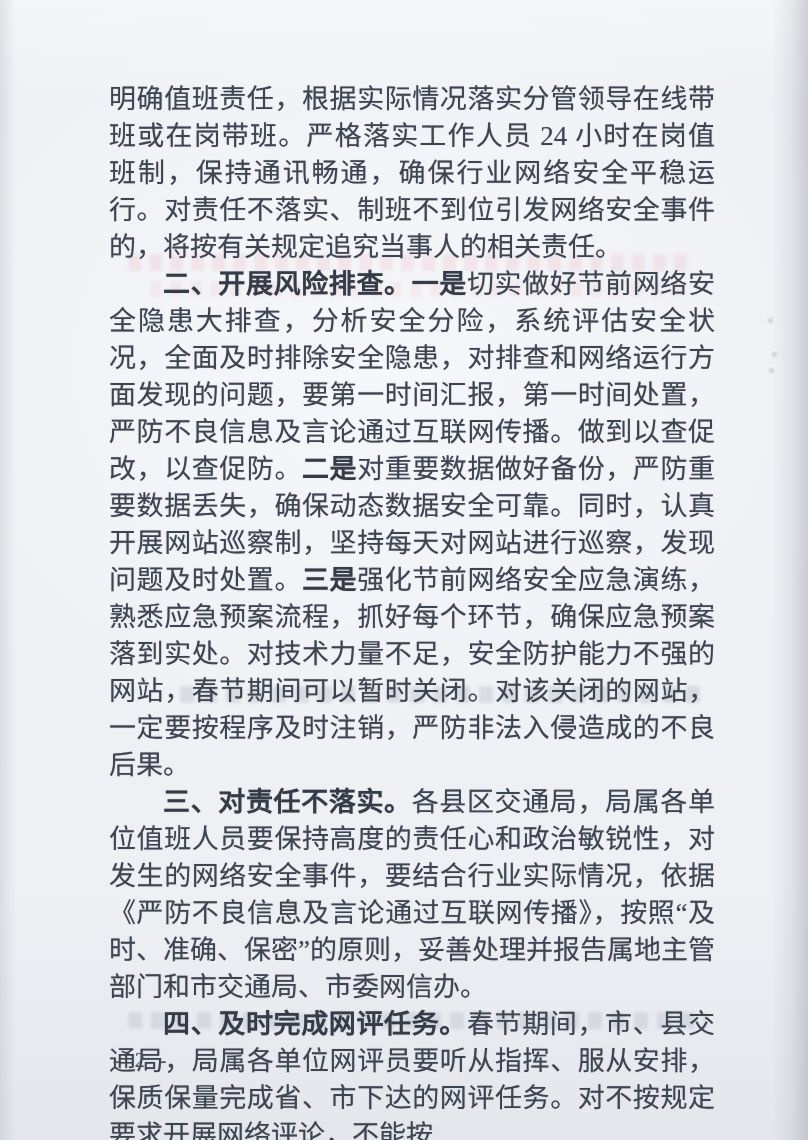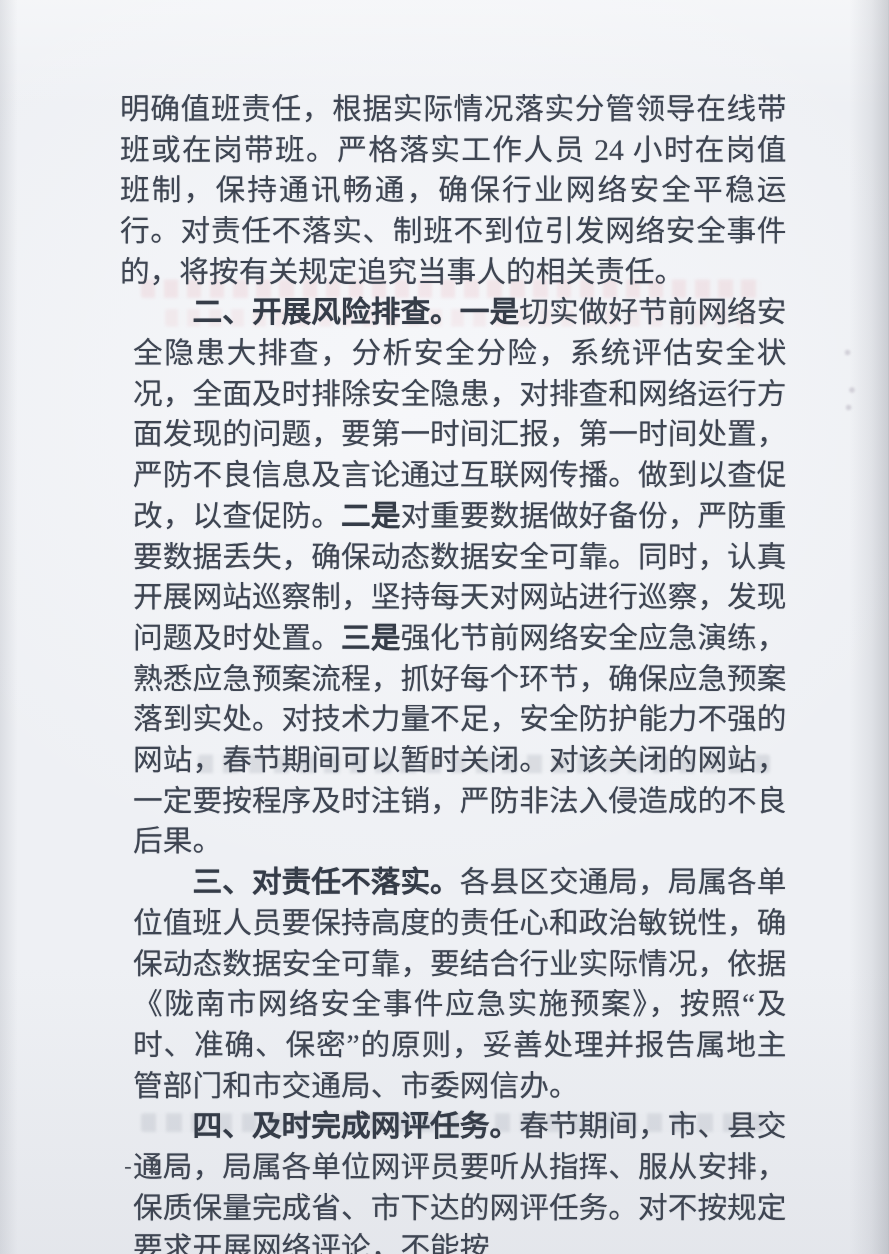--- a/index.html
+++ b/index.html
@@ -27,21 +27,21 @@
     top: 81px;
     width: 606px;
     z-index: 2;
     font-size: 27px;
     line-height: 37px;
     color: #3e4552;
     text-align: justify;
     text-shadow: 0 0 1px rgba(62,69,82,0.42);
   }
   .para { margin: 0; padding: 0; }
-  .para.indent { text-indent: 2em; margin-left: 12px; }
+  .para.indent { text-indent: 2em; }
   .run { font-weight: 400; }
   .run.bold { font-weight: 700; color: #353c48; }
 
   
   .page-number {
     position: absolute;
     left: 113px;
     top: 1049px;
     z-index: 2;
     font-size: 20px;
@@ -91,19 +91,19 @@
   <div class="ghost ghost-pink-2"></div>
   <div class="ghost ghost-gray-1"></div>
   <div class="ghost ghost-gray-2"></div>
   <div class="ghost ghost-dot d1"></div>
   <div class="ghost ghost-dot d2"></div>
   <div class="ghost ghost-dot d3"></div>
 
   <main class="doc-body">
       <p class="para"><span class="run">明确值班责任，根据实际情况落实分管领导在线带班或在岗带班。严格落实工作人员 24 小时在岗值班制，保持通讯畅通，确保行业网络安全平稳运行。对责任不落实、制班不到位引发网络安全事件的，将按有关规定追究当事人的相关责任。</span></p>
       <p class="para indent"><span class="run bold">二、开展风险排查。一是</span><span class="run">切实做好节前网络安全隐患大排查，分析安全分险，系统评估安全状况，全面及时排除安全隐患，对排查和网络运行方面发现的问题，要第一时间汇报，第一时间处置，严防不良信息及言论通过互联网传播。做到以查促改，以查促防。</span><span class="run bold">二是</span><span class="run">对重要数据做好备份，严防重要数据丢失，确保动态数据安全可靠。同时，认真开展网站巡察制，坚持每天对网站进行巡察，发现问题及时处置。</span><span class="run bold">三是</span><span class="run">强化节前网络安全应急演练，熟悉应急预案流程，抓好每个环节，确保应急预案落到实处。对技术力量不足，安全防护能力不强的网站，春节期间可以暂时关闭。对该关闭的网站，一定要按程序及时注销，严防非法入侵造成的不良后果。</span></p>
-      <p class="para indent"><span class="run bold">三、对责任不落实。</span><span class="run">各县区交通局，局属各单位值班人员要保持高度的责任心和政治敏锐性，确保动态数据安全可靠，要结合行业实际情况，依据《陇南市网络安全事件应急实施预案》，按照“及时、准确、保密”的原则，妥善处理并报告属地主管部门和市交通局、市委网信办。</span></p>
+      <p class="para indent"><span class="run bold">三、对责任不落实。</span><span class="run">各县区交通局，局属各单位值班人员要保持高度的责任心和政治敏锐性，对发生的网络安全事件，要结合行业实际情况，依据《严防不良信息及言论通过互联网传播》，按照“及时、准确、保密”的原则，妥善处理并报告属地主管部门和市交通局、市委网信办。</span></p>
       <p class="para indent"><span class="run bold">四、及时完成网评任务。</span><span class="run">春节期间，市、县交通局，局属各单位网评员要听从指挥、服从安排，保质保量完成省、市下达的网评任务。对不按规定要求开展网络评论，不能按</span></p>
     </main>
 
   <div class="page-number">- 2 -</div>
 
 </div>
 
 </body></html>

